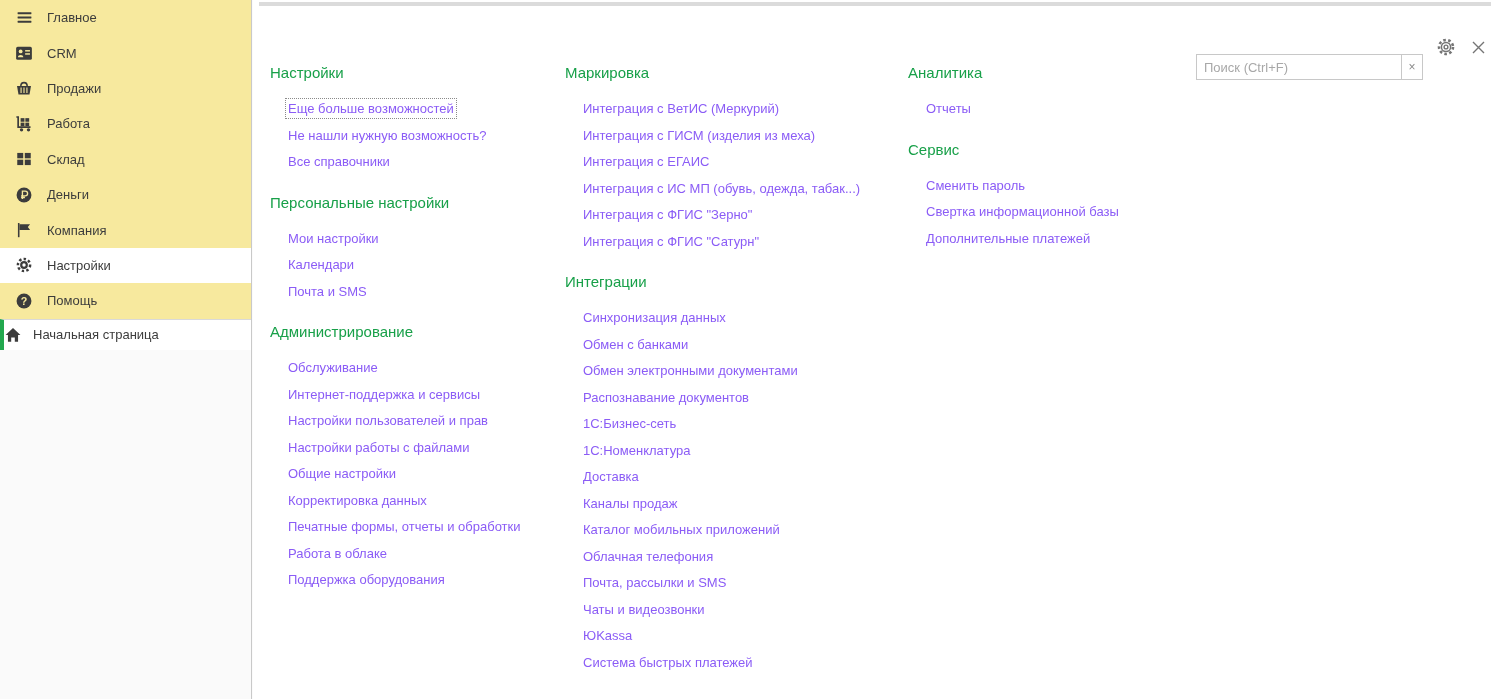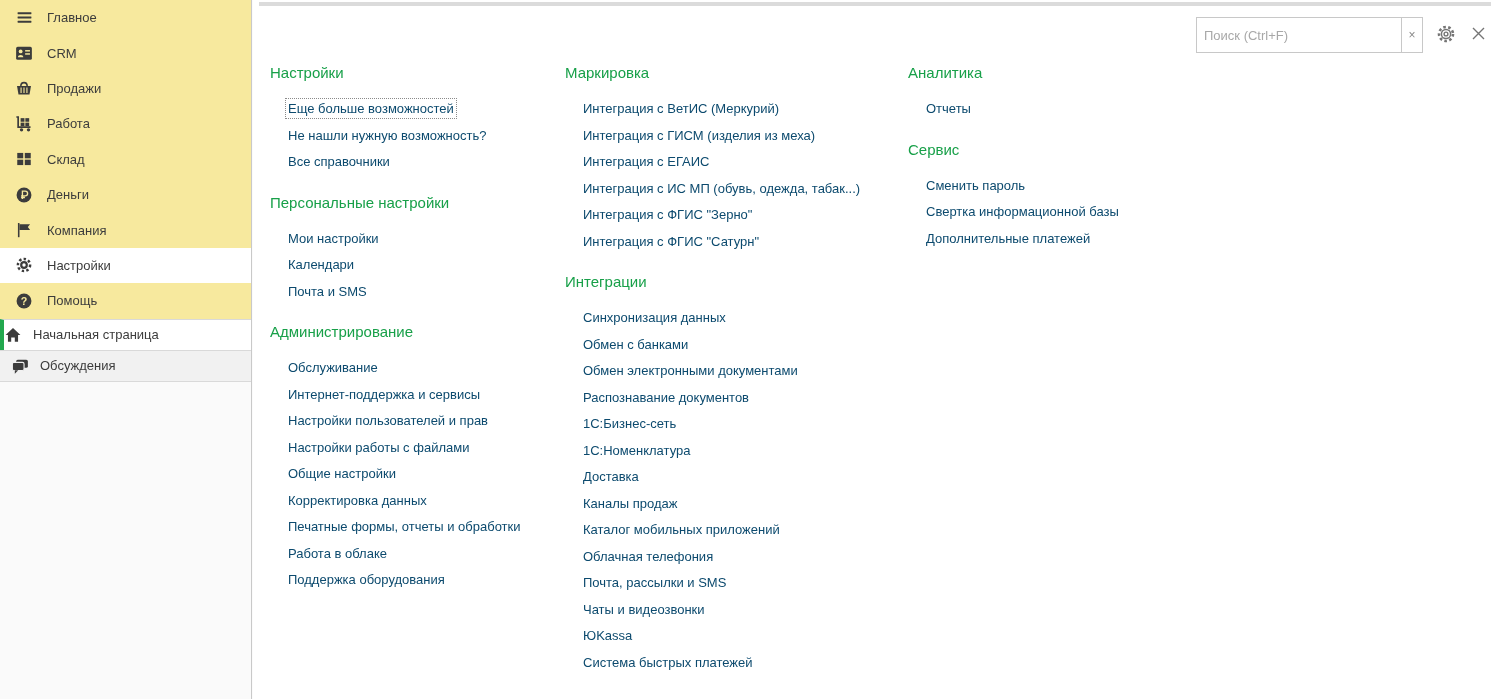--- a/index.html
+++ b/index.html
@@ -22,42 +22,42 @@
   .side-bottom .side-item .ic { margin-right:11px; }
   .side-bottom .side-item.selected { border-left:4px solid #22A84E; padding-left:0; }
   .side-bottom .side-item.muted { background:#F1F1F1; border-bottom:1px solid #D9D9D9; }
 
   
   .main { position:absolute; left:253px; top:0; width:1247px; height:699px; background:#fff; }
   .top-strip { position:absolute; top:2px; left:6px; right:9px; height:4px; background:#DBDBDB; }
 
   
   .topbar { position:absolute; top:17px; right:12px; display:flex; align-items:center; }
-  .searchgroup { display:flex; align-items:stretch; height:36px;
-                 border:1px solid #C8C8C8; background:#7dd3fc; }
+  .searchgroup { display:flex; align-items:stretch; height:26px;
+                 border:1px solid #C8C8C8; background:#7dd3fc;margin-top:37px; }
   .searchgroup input { width:204px; border:none; outline:none; padding:0 7px;
                        font-size:13px; color:#444; font-family:"Liberation Sans", sans-serif; }
   .searchgroup input::placeholder { color:#A8A8A8; }
   .clear-btn { width:21px; border:none; border-left:1px solid #C8C8C8; background:#fff;
                color:#8A8A8A; font-size:12px; line-height:1; cursor:pointer; }
   .icon-btn { border:none; background:transparent; cursor:pointer; padding:0;
               display:flex; align-items:center; justify-content:center; }
   .gear-btn { margin-left:11px; width:24px; height:24px; }
   .close-btn { margin-left:10px; width:20px; height:20px; }
 
   
   .col { position:absolute; top:63px; }
   .col1 { left:17px;  width:290px; }
   .col2 { left:312px; width:335px; }
   .col3 { left:655px; width:320px; }
   .section { margin-bottom:18px; }
   .section-title { color:#18A049; font-size:15px; font-weight:normal;
                    line-height:20px; margin-bottom:12px; }
   .link-row { line-height:25.5px; padding-left:18px; white-space:nowrap; }
-  .link { font-size:13px; color:#0c4a6e; cursor:pointer; }
+  .link { font-size:13px; color:#8b5cf6; cursor:pointer; }
   .link.focused { outline:1px dotted #8A8A8A; outline-offset:2px; }
 </style>
 </head>
 <body>
 
 <div class="app">
 
   <aside class="sidebar">
     <div class="side-main" id="side-main">
         <div class="side-item">
@@ -166,30 +166,20 @@
         </div>
       </div>
     <div class="side-bottom" id="side-bottom">
         <div class="side-item selected">
           <span class="ic">
             <svg width="18" height="18" viewBox="0 0 16 16">
               <path d="M8 1.8 14.6 8h-2.1v6H9.6v-3.8H6.4V14H3.5V8H1.4Z" fill="#3C3C3C"></path>
             </svg>
           </span>
           <span>Начальная страница</span>
-        </div>
-        <div class="side-item muted">
-          <span class="ic">
-            <svg width="18" height="18" viewBox="0 0 16 16">
-              <rect x="4.6" y="2.4" width="10.4" height="7.2" rx="1.4" fill="#3C3C3C"></rect>
-              <rect x="1.2" y="4.8" width="10.4" height="7.2" rx="1.4" fill="#3C3C3C" stroke="#F1F1F1" stroke-width="1"></rect>
-              <path d="M3.4 11.8v3l3-3Z" fill="#3C3C3C"></path>
-            </svg>
-          </span>
-          <span>Обсуждения</span>
         </div>
       </div>
   </aside>
 
   <main class="main">
     <div class="top-strip"></div>
 
     <div class="topbar">
       <div class="searchgroup">
         <input type="text" placeholder="Поиск (Ctrl+F)" style="">

